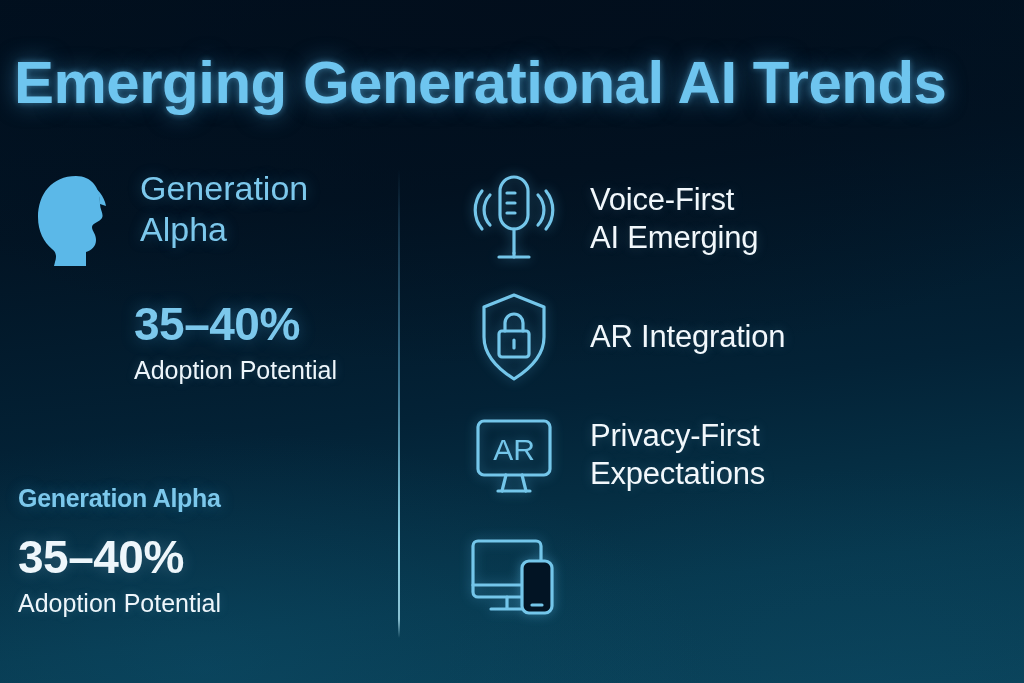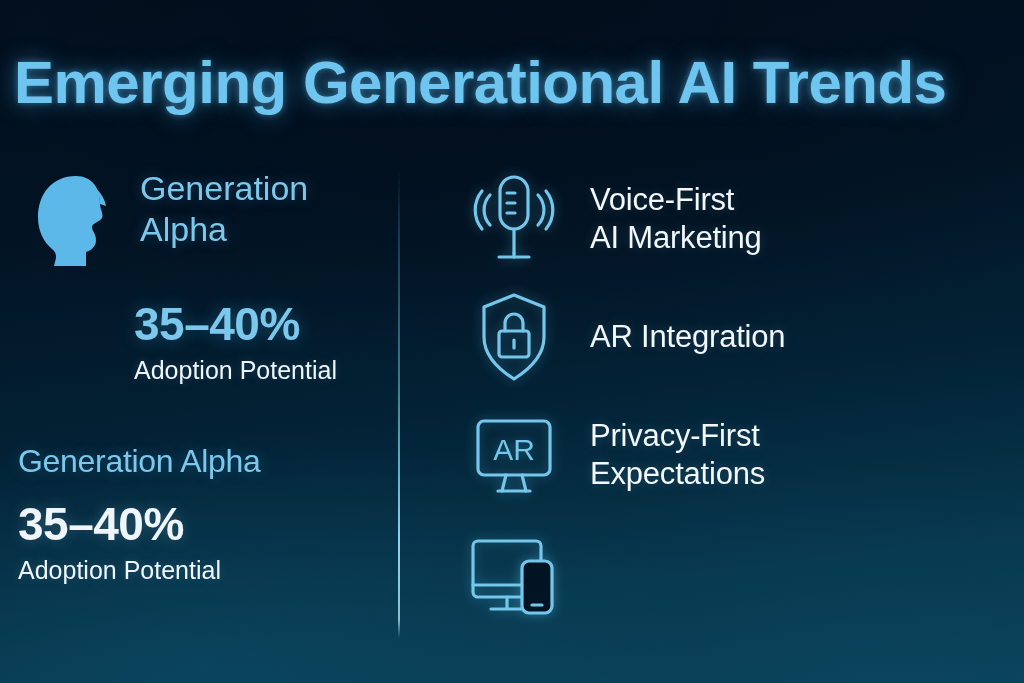--- a/index.html
+++ b/index.html
@@ -84,26 +84,27 @@
   .stat-cap {
     margin-top: 8px;
     font-size: 25px;
     font-weight: 400;
     color: #eef6fb;
     text-shadow: 0 0 10px rgba(140,190,225,0.25);
   }
 
   .gen-block-bottom { position: absolute; left: 18px; top: 443px; width: 380px; }
   .gen-title-blue-wide {
-    font-size: 32px;
-    font-weight: 400;
+    font-size: 25px;
+    font-weight: 700;
     color: #7cc8ec;
     letter-spacing: -0.3px;
     text-shadow: 0 0 14px rgba(70,160,215,0.35);
     white-space: nowrap;
+    margin-top: 41px;
   }
   .stat-big-white {
     margin-top: 20px;
     font-size: 46px;
     font-weight: 700;
     color: #eef6fb;
     letter-spacing: -0.5px;
     line-height: 1.05;
     text-shadow: 0 0 14px rgba(150,200,230,0.28);
   }
@@ -192,21 +193,21 @@
             <path d="M48 84 v4"></path>
             <path d="M24 26 a22 22 0 0 0 0 30"></path>
             <path d="M16 22 a30 30 0 0 0 0 38"></path>
             <path d="M72 26 a22 22 0 0 1 0 30"></path>
             <path d="M80 22 a30 30 0 0 1 0 38"></path>
           </g>
         </svg>
       </span>
       <span class="trend-label">
         <span>Voice-First</span><br>
-        <span>AI Marketing</span>
+        <span>AI Emerging</span>
       </span>
     </div>
 
     <div class="trend-row">
       <span class="trend-icon">
         <svg viewBox="0 0 96 100" width="96" height="100" aria-hidden="true">
           <g fill="none" stroke="#74c6ea" stroke-width="3.2" stroke-linecap="round" stroke-linejoin="round">
             <path d="M48 8 L78 20 V50 C78 68 64 82 48 92 C32 82 18 68 18 50 V20 Z"></path>
             <rect x="33" y="44" width="30" height="26" rx="3"></rect>
             <path d="M39 44 v-8 a9 9 0 0 1 18 0 v8"></path>

